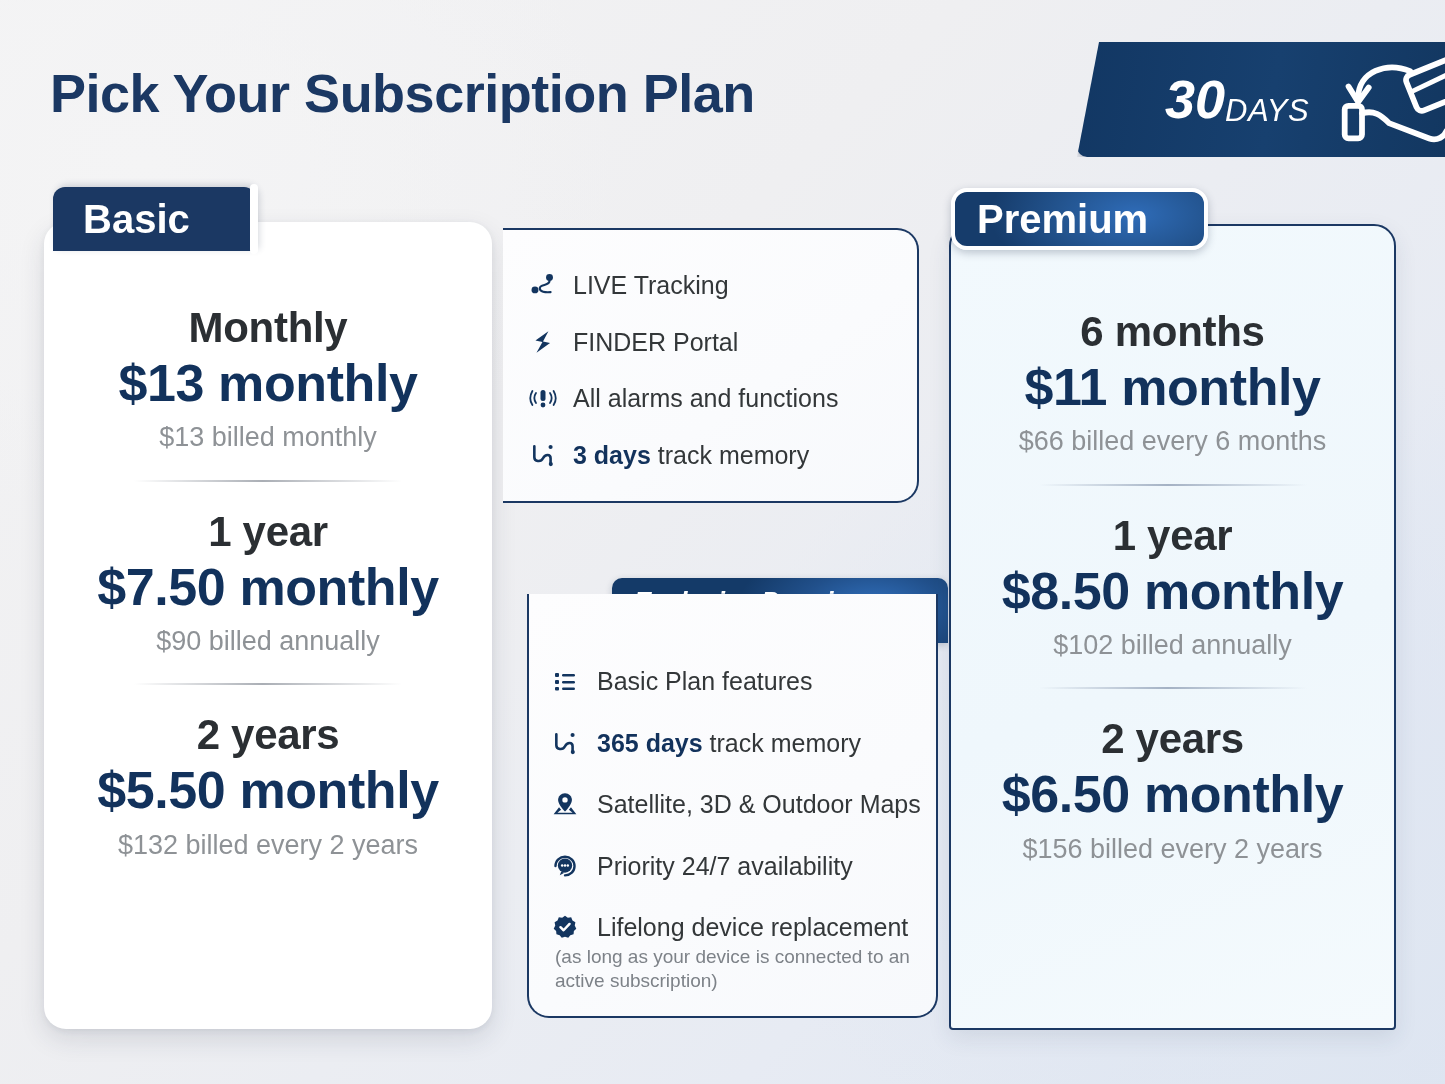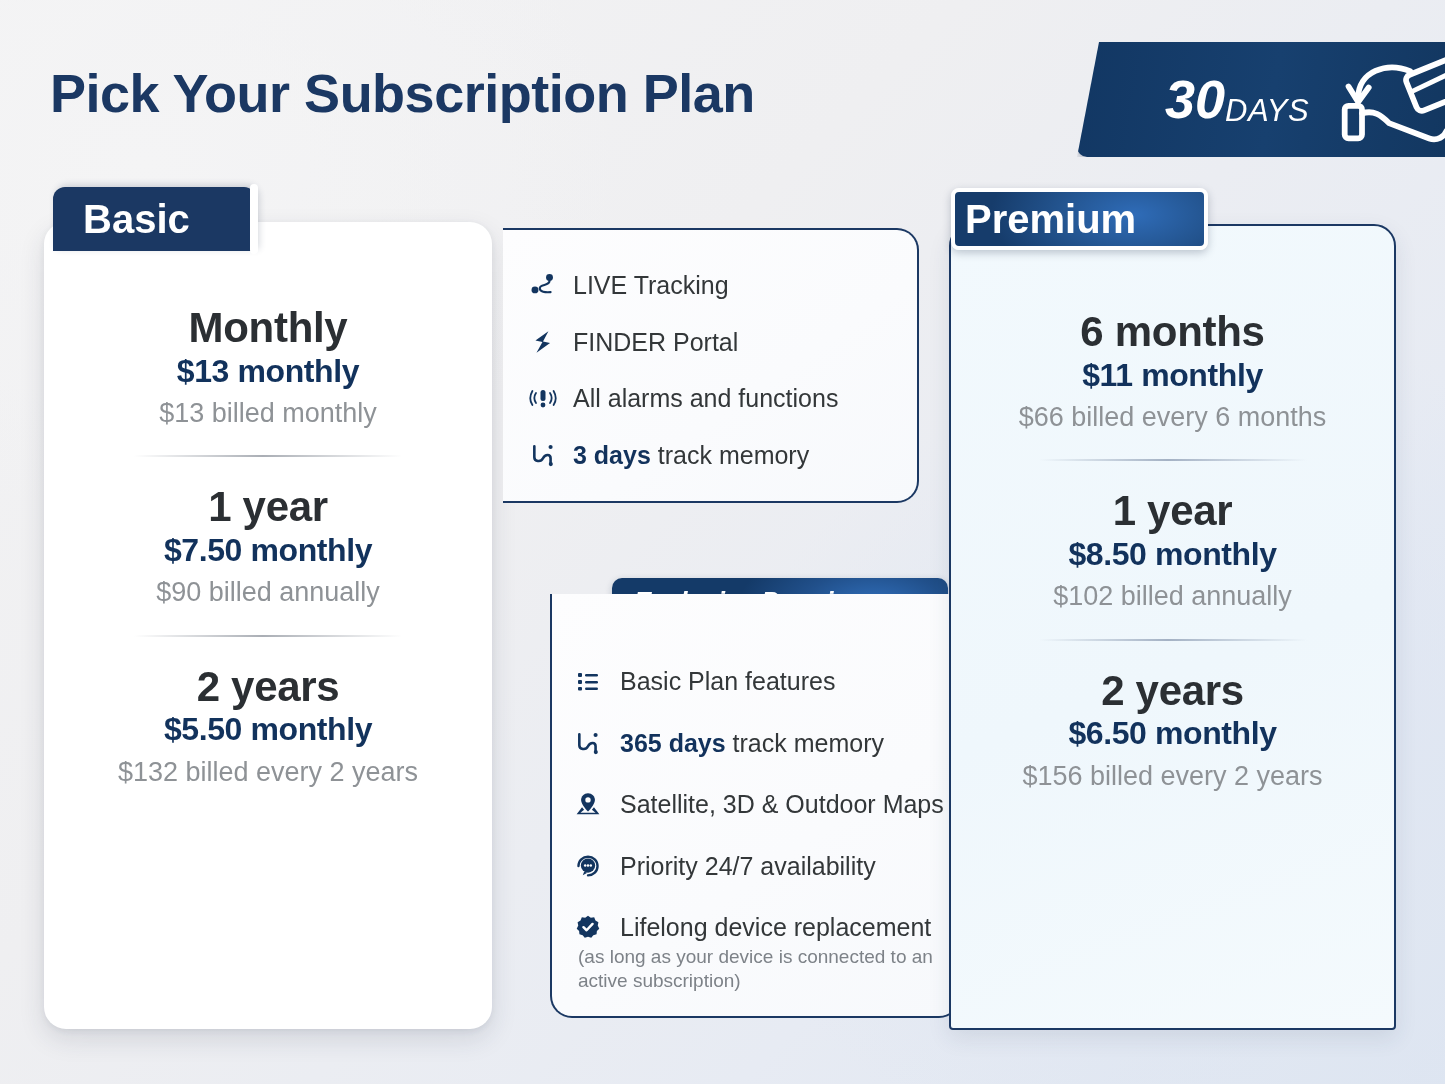--- a/index.html
+++ b/index.html
@@ -120,48 +120,48 @@
     right: -2px; top: -3px;
     width: 8px; height: 70px;
     background: #ffffff;
     border-radius: 4px;
   }
   .tab-premium {
     left: 951px;
     top: 188px;
     width: 257px;
     height: 62px;
-    padding-left: 10px;
+    padding-left: 22px;
     font-size: 40px;
     background:
       radial-gradient(ellipse 180px 90px at 72% 42%, #2f6cb8 0%, #23548f 42%, #163c6b 80%),
       linear-gradient(110deg, #10325a 0%, #1d4a82 60%, #112f55 100%);
     border: 4px solid #ffffff;
-    border-radius: 8px;
+    border-radius: 16px;
     box-shadow: 0 3px 8px rgba(30,45,75,0.26);
   }
 
   
   .tiers {
     position: absolute;
     left: 0; right: 0;
     top: 82px;
     display: flex;
     flex-direction: column;
   }
   .tier { text-align: center; padding: 0 18px; }
   .tier-term {
     font-size: 42px;
     font-weight: bold;
     color: #2b2f33;
     letter-spacing: -0.3px;
     line-height: 1.14;
   }
   .tier-price {
-    font-size: 32px;
+    font-size: 52px;
     font-weight: bold;
     color: #12325c;
     letter-spacing: -0.4px;
     line-height: 1.22;
   }
   .tier-billed {
     font-size: 27px;
     color: #8e9296;
     line-height: 1.2;
     margin-top: 6px;
@@ -192,21 +192,20 @@
     padding: 40px 0 0 26px;
   }
   .premium-features-box {
     left: 527px;
     top: 594px;
     width: 411px;
     height: 424px;
     border-radius: 0 0 22px 22px;
     border-top: none;
     padding: 72px 0 0 22px;
-    margin-left: 23px;
   }
 
   .feat-row {
     display: flex;
     align-items: center;
     gap: 16px;
     margin-bottom: 26px;
   }
   .feat-icon {
     width: 28px;

